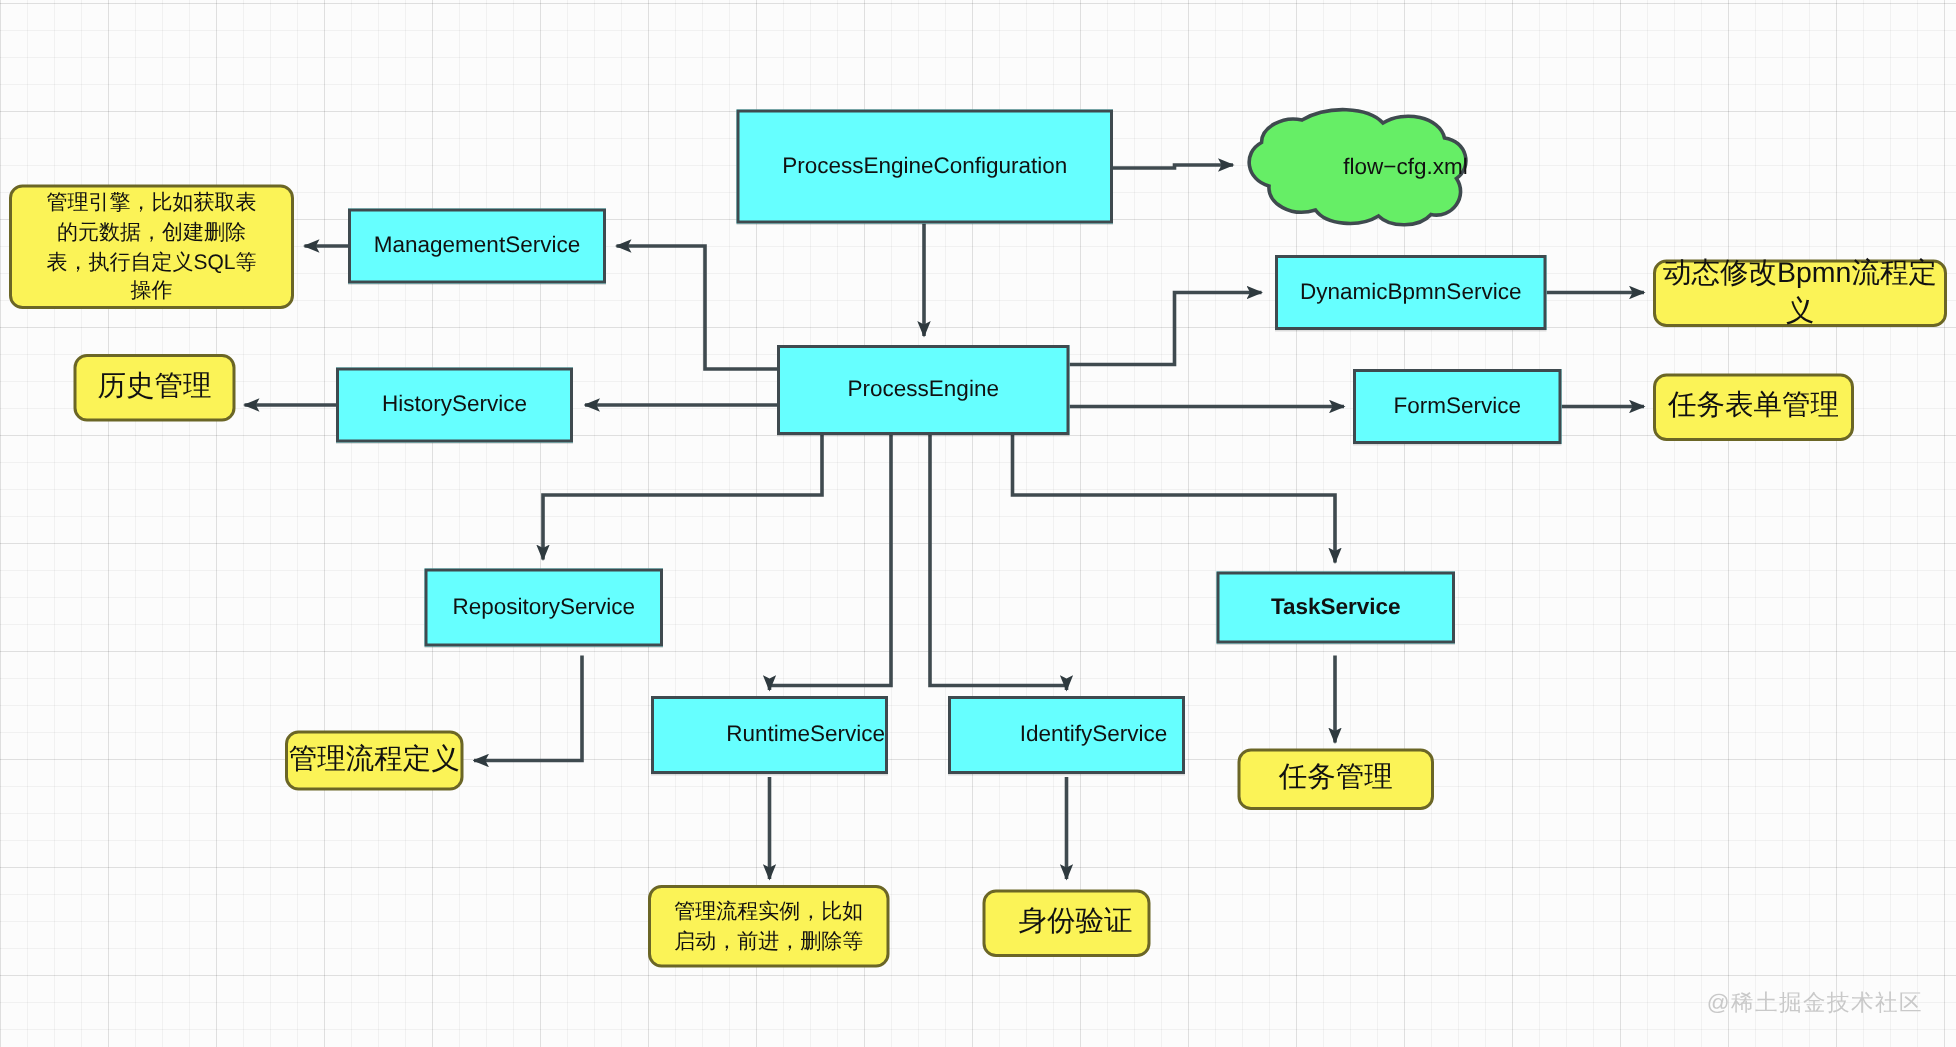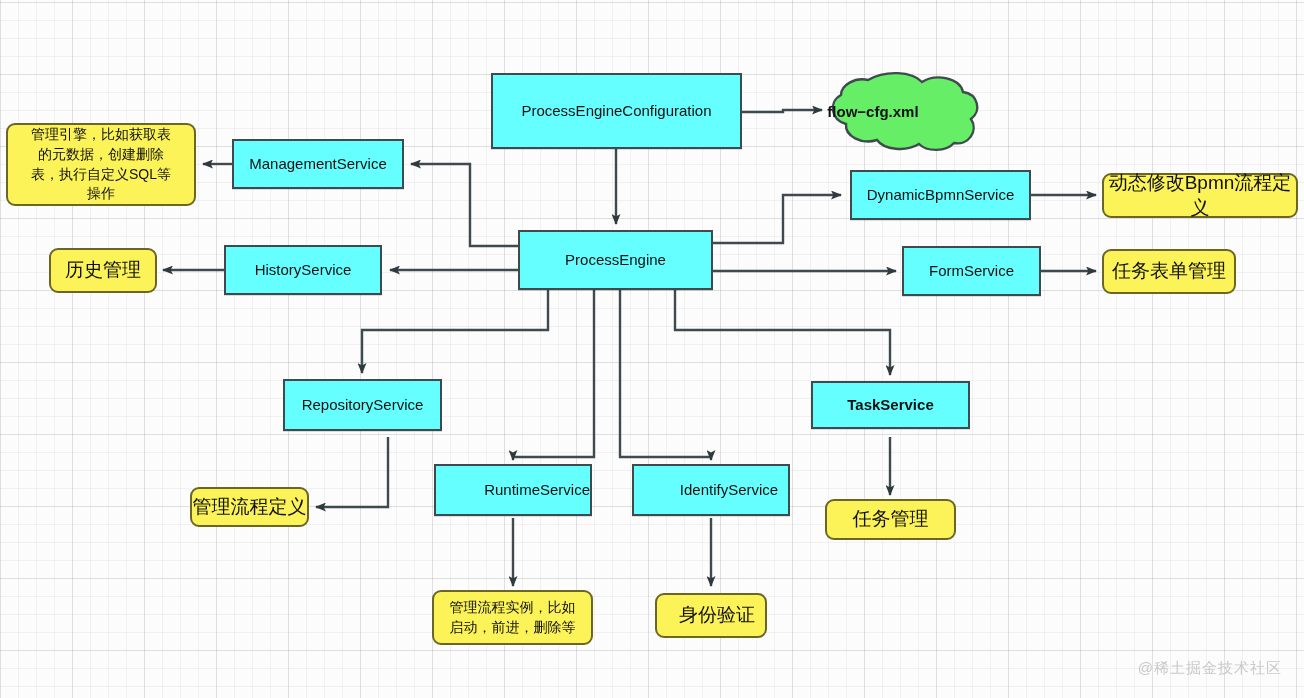--- a/index.html
+++ b/index.html
@@ -121,21 +121,21 @@
                C861,145 845,136 846,124
                C831,120 828,102 841,95
                C841,85 855,77 868,80 Z" fill="#66ee66" stroke="#3f4a4f" stroke-width="2.4"></path>
     </g>
   </svg>
 
   <div class="node svc" style="left:491px;top:73px;width:251px;height:76px;">
     <span>ProcessEngineConfiguration</span>
   </div>
 
-  <div class="node cloud" style="left:800px;top:95px;width:146px;height:34px;font-weight:bold;">
+  <div class="node cloud" style="left:864px;top:95px;width:146px;height:34px;">
     <span class="cloud-label">flow−cfg.xml</span>
   </div>
 
   <div class="node svc" style="left:232px;top:139px;width:172px;height:50px;">
     <span>ManagementService</span>
   </div>
 
   <div class="node note note-multi" style="left:6px;top:123px;width:190px;height:83px;">
     <span>管理引擎，比如获取表
 的元数据，创建删除
@@ -152,21 +152,21 @@
   </div>
 
   <div class="node svc" style="left:518px;top:230px;width:195px;height:60px;">
     <span>ProcessEngine</span>
   </div>
 
   <div class="node svc" style="left:224px;top:245px;width:158px;height:50px;">
     <span>HistoryService</span>
   </div>
 
-  <div class="node note" style="left:49px;top:248px;width:108px;height:45px;">
+  <div class="node note" style="left:49px;top:236px;width:108px;height:45px;">
     <span>历史管理</span>
   </div>
 
   <div class="node svc" style="left:902px;top:246px;width:139px;height:50px;">
     <span>FormService</span>
   </div>
 
   <div class="node note" style="left:1102px;top:249px;width:134px;height:45px;">
     <span>任务表单管理</span>
   </div>

